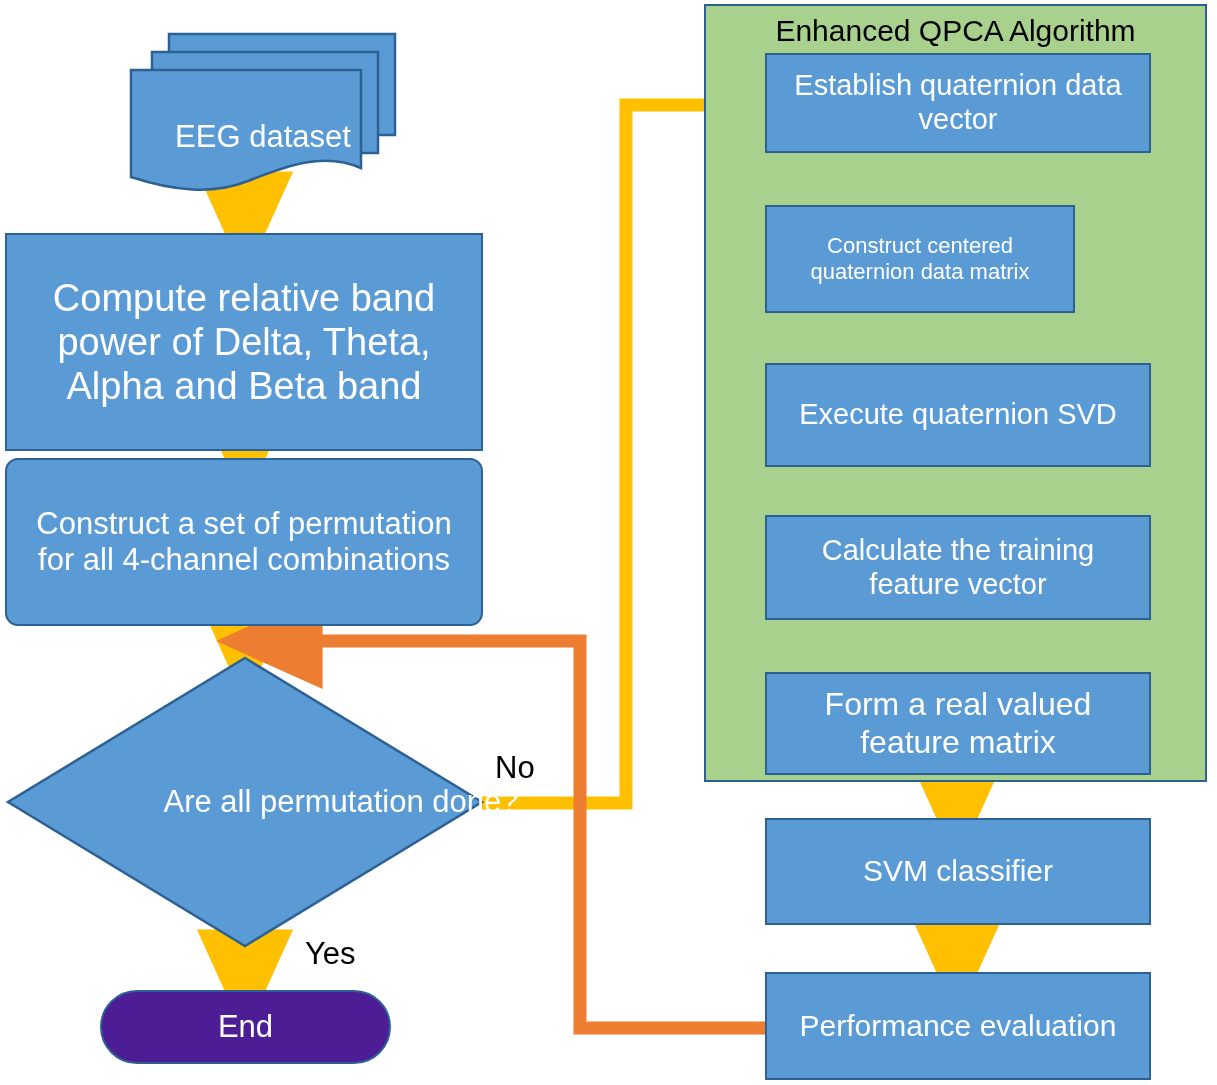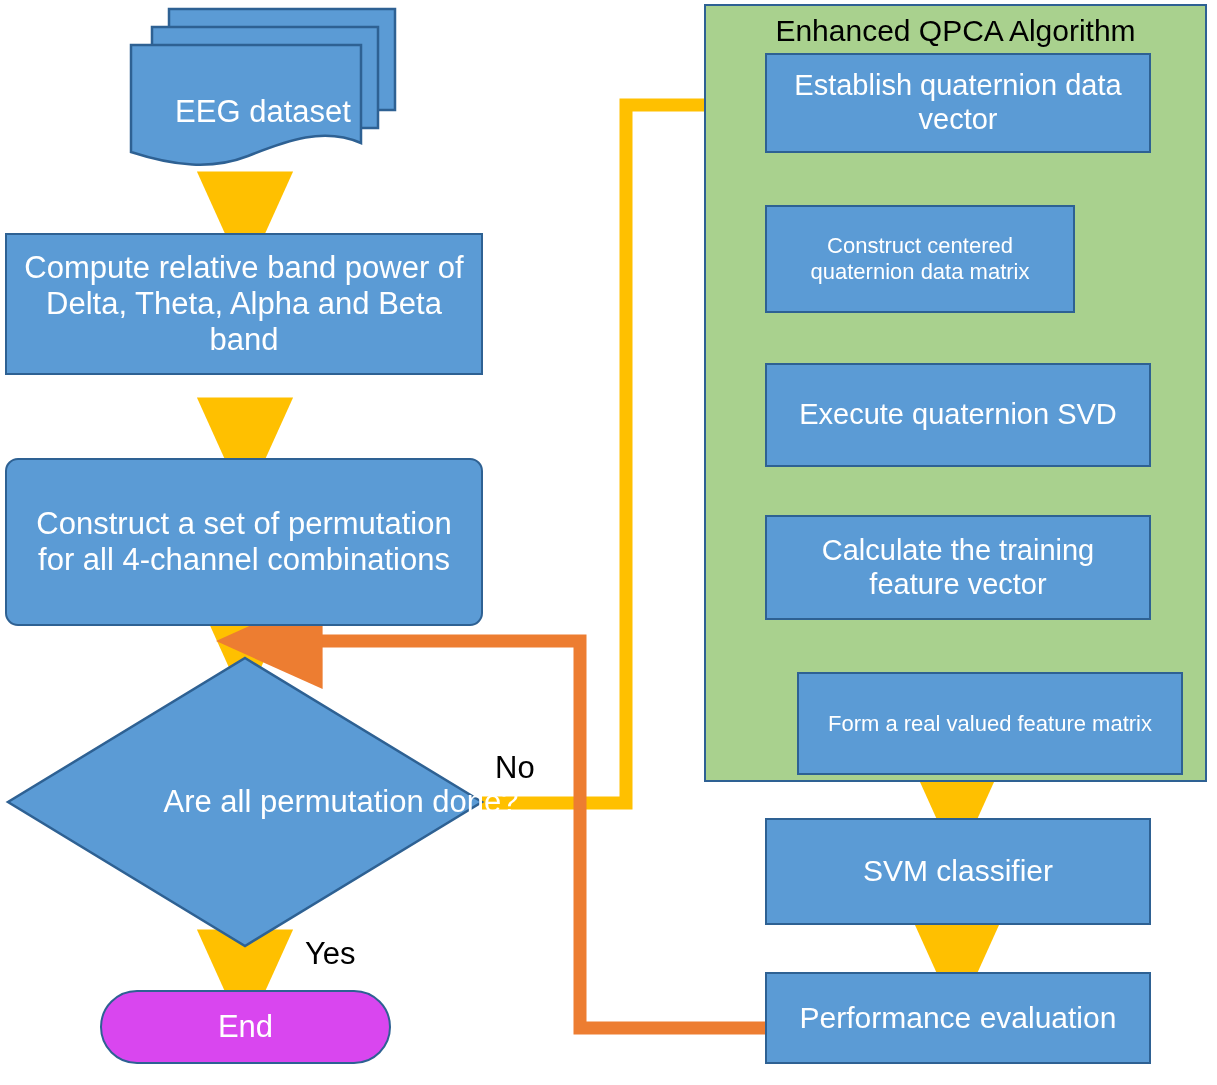--- a/index.html
+++ b/index.html
@@ -32,21 +32,21 @@
     justify-content: center;
     text-align: center;
     color: #ffffff;
     line-height: 1.16;
   }
   .proc {
     background: #5B9BD5;
     border: 2px solid #2E6193;
   }
   .capsule {
-    background: #d946ef;
+    background: #4c1d95;
     border: 2px solid #2E6193;
     border-radius: 999px;
   }
   .group-panel {
     position: absolute;
     box-sizing: border-box;
     background: #A9D18E;
     border: 2px solid #2E6193;
   }
   .group-title {
@@ -143,32 +143,32 @@
 
     <g>
       <line x1="957" y1="925" x2="957" y2="966" stroke="#FFC000" stroke-width="13" marker-end="url(#ah-yellow)"></line>
     </g>
 
     <g>
       <polyline points="765,1028 580,1028 580,641 268,641" fill="none" stroke="#ED7D31" stroke-width="13" stroke-linejoin="miter" stroke-linecap="butt" marker-end="url(#ah-orange)"></polyline>
     </g>
   </svg>
 
-  <div class="docstack" style="left:128px; top:6px; width:270px; height:165px;">
+  <div class="docstack" style="left:128px; top:31px; width:270px; height:165px;">
     <svg width="270" height="165" viewBox="0 0 270 165" xmlns="http://www.w3.org/2000/svg">
       <path d="M41,3 L267,3 L267,104 L41,104 Z" fill="#5B9BD5" stroke="#2E6193" stroke-width="2.5"></path>
       <path d="M24,21 L250,21 L250,122 L24,122 Z" fill="#5B9BD5" stroke="#2E6193" stroke-width="2.5"></path>
       <path d="M3,39 L233,39 L233,137
                C196,121 160,134 120,150
                C84,164 46,160 3,146 Z" fill="#5B9BD5" stroke="#2E6193" stroke-width="2.5"></path>
     </svg>
     <div class="doc-label" style="top:88px; font-size:31px;">EEG dataset</div>
   </div>
 
-  <div class="node proc" style="left:5px; top:233px; width:478px; height:142px; font-size:31px; padding:0 12px;">
+  <div class="node proc" style="left:5px; top:233px; width:478px; height:218px; font-size:38px; padding:0 12px;">
     <span>Compute relative band power of Delta, Theta, Alpha and Beta band</span>
   </div>
 
   <div class="node proc" style="left:5px; top:458px; width:478px; height:168px; font-size:31px; padding:0 12px;border-radius:13px;">
     <span>Construct a set of permutation for all 4-channel combinations</span>
   </div>
 
   <div class="diamond-wrap" style="left:5px; top:655px; width:480px; height:294px;">
     <svg width="480" height="294" viewBox="0 0 480 294" xmlns="http://www.w3.org/2000/svg" style="position:absolute; left:0; top:0;">
       <polygon points="240,3 477,147 240,291 3,147" fill="#5B9BD5" stroke="#2E6193" stroke-width="2.5"></polygon>
@@ -196,25 +196,25 @@
   </div>
 
   <div class="node proc" style="left:765px; top:363px; width:386px; height:104px; font-size:29px; padding:0 12px;">
     <span>Execute quaternion SVD</span>
   </div>
 
   <div class="node proc" style="left:765px; top:515px; width:386px; height:105px; font-size:29px; padding:0 10px;">
     <span>Calculate the training feature vector</span>
   </div>
 
-  <div class="node proc" style="left:765px; top:672px; width:386px; height:103px; font-size:22px; padding:0 10px;margin-left:32px;">
+  <div class="node proc" style="left:765px; top:672px; width:386px; height:103px; font-size:32px; padding:0 10px;">
     <span>Form a real valued feature matrix</span>
   </div>
 
   <div class="node proc" style="left:765px; top:818px; width:386px; height:107px; font-size:30px;">
     <span>SVM classifier</span>
   </div>
 
-  <div class="node proc" style="left:765px; top:972px; width:386px; height:92px; font-size:30px;">
+  <div class="node proc" style="left:765px; top:972px; width:386px; height:108px; font-size:30px;">
     <span>Performance evaluation</span>
   </div>
 
 </div>
 
 </body></html>

